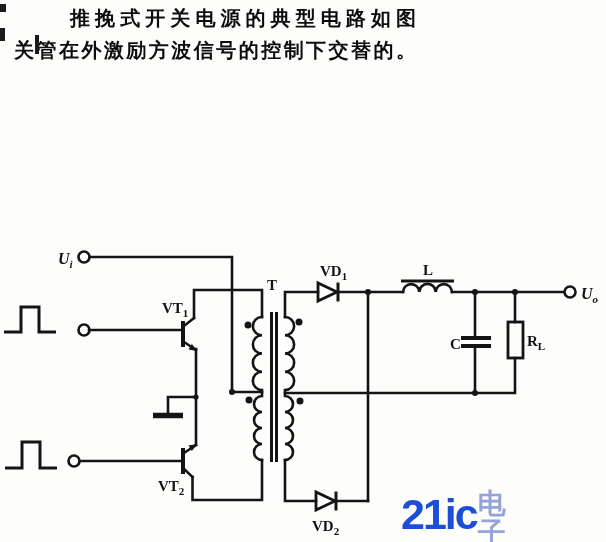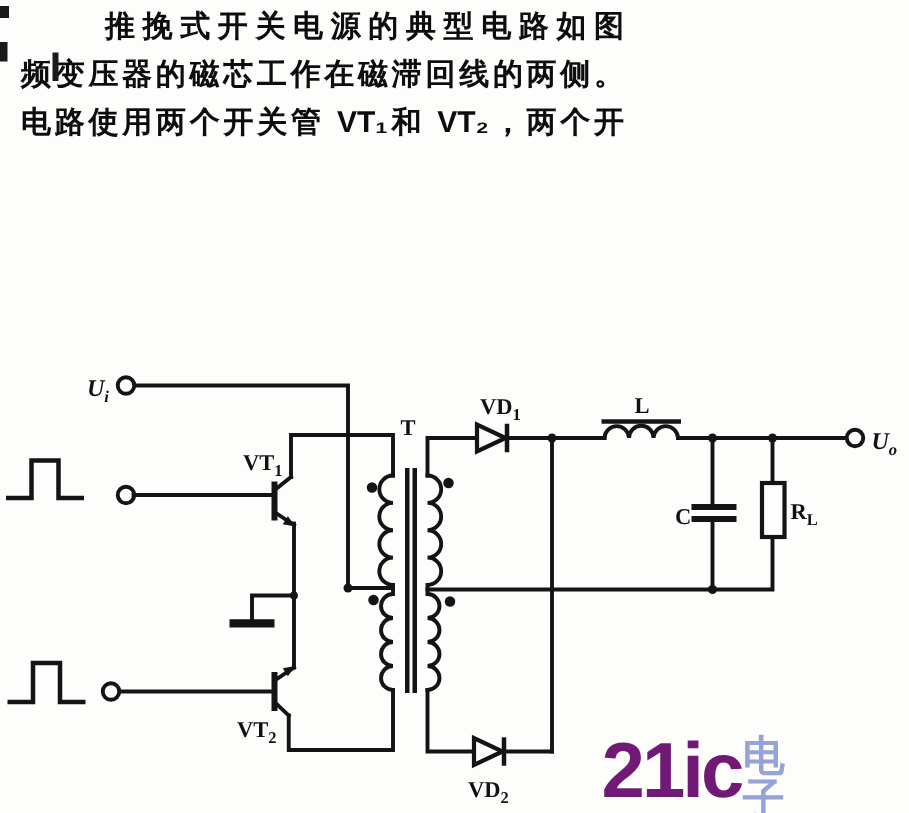--- a/index.html
+++ b/index.html
@@ -27,35 +27,34 @@
   .node{fill:#141414;}
   .term{fill:#fdfdfc;stroke:#141414;stroke-width:2.6;}
   .dsym{fill:none;stroke:#141414;stroke-width:2.8;stroke-linejoin:miter;}
   .lbl{font-family:"Liberation Serif","DejaVu Serif",serif;font-weight:bold;
        font-size:15px;fill:#111;}
   .sub{font-size:11px;}
   .ulbl{font-style:italic;font-size:16px;}
 
   
   .watermark{position:absolute;left:401px;top:489px;display:flex;align-items:flex-start;}
-  .wm-brand{font-weight:bold;font-size:52px;line-height:50px;letter-spacing:-2px;color:#701a75;}
+  .wm-brand{font-weight:bold;font-size:43px;line-height:50px;letter-spacing:-2px;color:#1d4ed8;}
   .wm-right{display:flex;flex-direction:row;margin-left:1px;align-items:flex-end;}
   .wm-site{font-weight:bold;font-size:28px;line-height:29px;letter-spacing:3px;color:#95a3d6;}
   .wm-com{font-family:"DejaVu Serif",serif;font-weight:bold;font-style:italic;
           font-size:31px;line-height:24px;color:#95a3d6;transform:skewX(-8deg);}
 </style>
 </head>
 <body>
 
 <div class="page">
 
   <div class="para">
     <div class="tline indent1">推挽式开关电源的典型电路如图</div>
-    <div class="tline">频变压器的磁芯工作在磁滞回线的两侧。</div>
-    <div class="tline">电路使用两个开关管 VT₁和 VT₂，两个开</div>
+    <div class="tline">关管在外激励方波信号的控制下交替的。</div>
   </div>
 
   <div class="speck" style="left:0;top:4px;width:6px;height:8px;"></div>
   <div class="speck" style="left:0;top:28px;width:5px;height:13px;"></div>
   <div class="speck" style="left:35px;top:35px;width:4px;height:19px;"></div>
 
   <svg width="606" height="542" viewBox="0 0 606 542">
 
     <path class="pulse" d="M4,332 H21 V307 H39 V332 H56"></path>
     <path class="pulse" d="M5,468 H22 V442 H40 V468 H57"></path>

